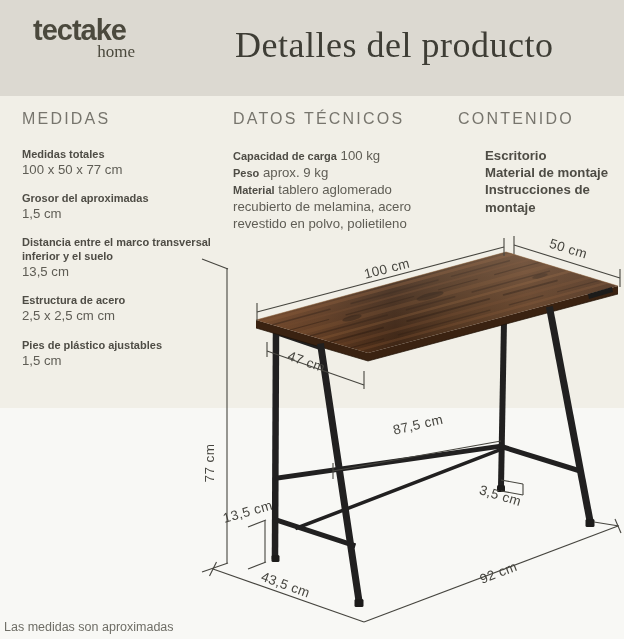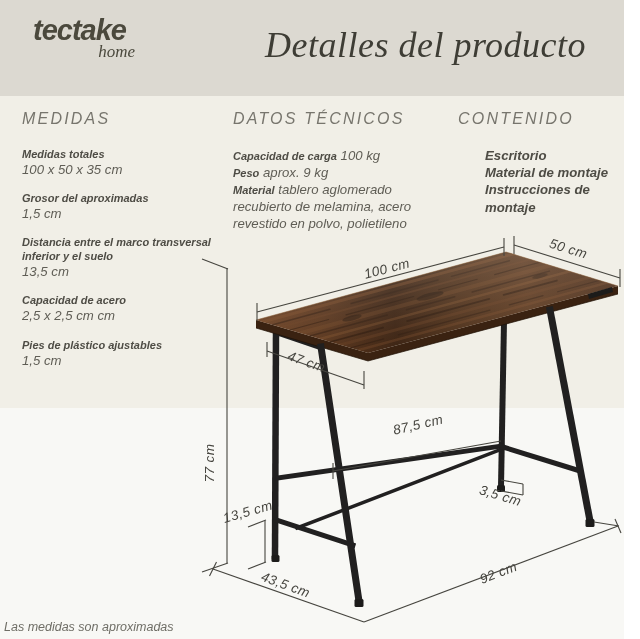--- a/index.html
+++ b/index.html
@@ -1,26 +1,26 @@
 <!DOCTYPE html>
 <html><head>
 <meta charset="utf-8">
 <style>
   html,body{margin:0;padding:0;}
   .page{position:relative;width:624px;height:639px;overflow:hidden;
-        font-family:"Liberation Sans",sans-serif;background:#f1efe7;font-style:italic;}
+        font-family:"Liberation Sans",sans-serif;background:#f1efe7;}
   .band-header{position:absolute;left:0;top:0;width:640px;height:96px;background:#dcd9d1;}
   .band-main{position:absolute;left:0;top:96px;width:640px;height:312px;background:#f1efe7;}
   .band-floor{position:absolute;left:0;top:408px;width:640px;height:231px;background:#f8f8f5;}
 
   .logo{position:absolute;left:33px;top:16px;width:102px;color:#4b493d;}
   .logo-main{font-size:29px;font-weight:700;letter-spacing:-1px;line-height:1;}
   .logo-sub{font-family:"Liberation Serif",serif;font-size:17px;text-align:right;
             margin-top:-2px;line-height:1;}
-  .title{position:absolute;left:235px;right:8px;top:24px;margin:0;text-align:center;
+  .title{position:absolute;left:235px;right:8px;top:24px;margin:0;text-align:left;
          font-family:"Liberation Serif",serif;font-weight:500;font-size:36px;
          color:#3e3d35;letter-spacing:.5px;}
 
   .col{position:absolute;top:110px;}
   .col-medidas{left:22px;width:192px;}
   .col-datos{left:233px;width:206px;}
   .col-contenido{left:458px;width:178px;}
   .col h2{margin:0 0 19px 0;font-size:16px;font-weight:400;color:#77756d;
           letter-spacing:2.2px;line-height:1.1;}
   .spec{margin:0 0 13px 0;}
@@ -49,32 +49,32 @@
   <div class="logo">
     <div class="logo-main">tectake</div>
     <div class="logo-sub">home</div>
   </div>
   <h1 class="title">Detalles del producto</h1>
 
   <section class="col col-medidas">
     <h2>MEDIDAS</h2>
     <div class="spec">
       <div class="spec-label">Medidas totales</div>
-      <div class="spec-value">100 x 50 x 35 cm</div>
+      <div class="spec-value">100 x 50 x 77 cm</div>
     </div>
     <div class="spec">
       <div class="spec-label">Grosor del aproximadas</div>
       <div class="spec-value">1,5 cm</div>
     </div>
     <div class="spec">
       <div class="spec-label">Distancia entre el marco transversal inferior y el suelo</div>
       <div class="spec-value">13,5 cm</div>
     </div>
     <div class="spec">
-      <div class="spec-label">Capacidad de acero</div>
+      <div class="spec-label">Estructura de acero</div>
       <div class="spec-value">2,5 x 2,5 cm cm</div>
     </div>
     <div class="spec">
       <div class="spec-label">Pies de plástico ajustables</div>
       <div class="spec-value">1,5 cm</div>
     </div>
   </section>
 
   <section class="col col-datos">
     <h2>DATOS TÉCNICOS</h2>

